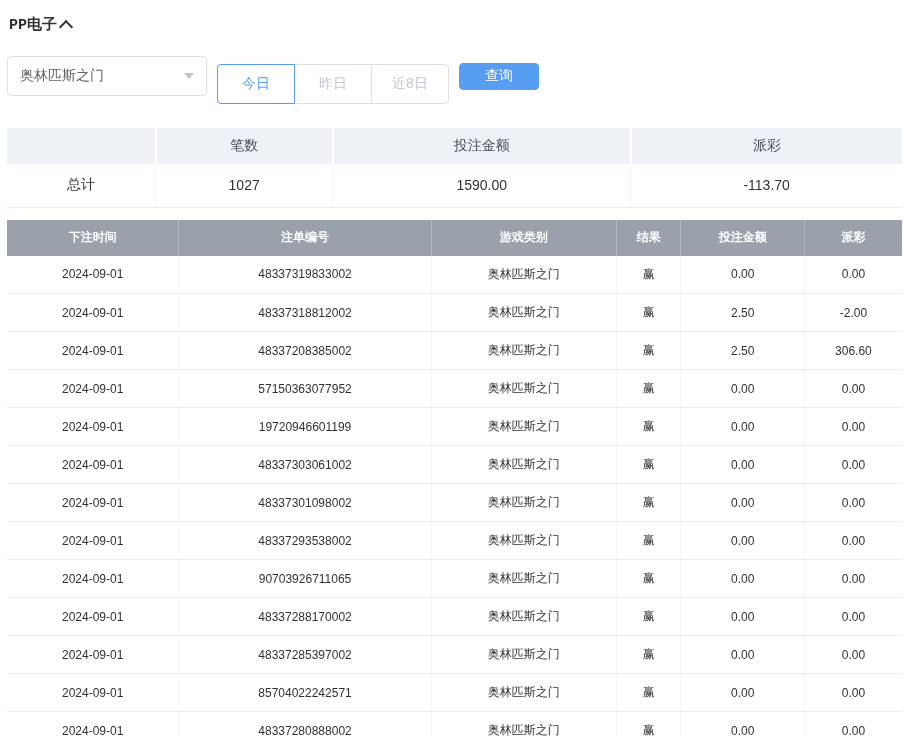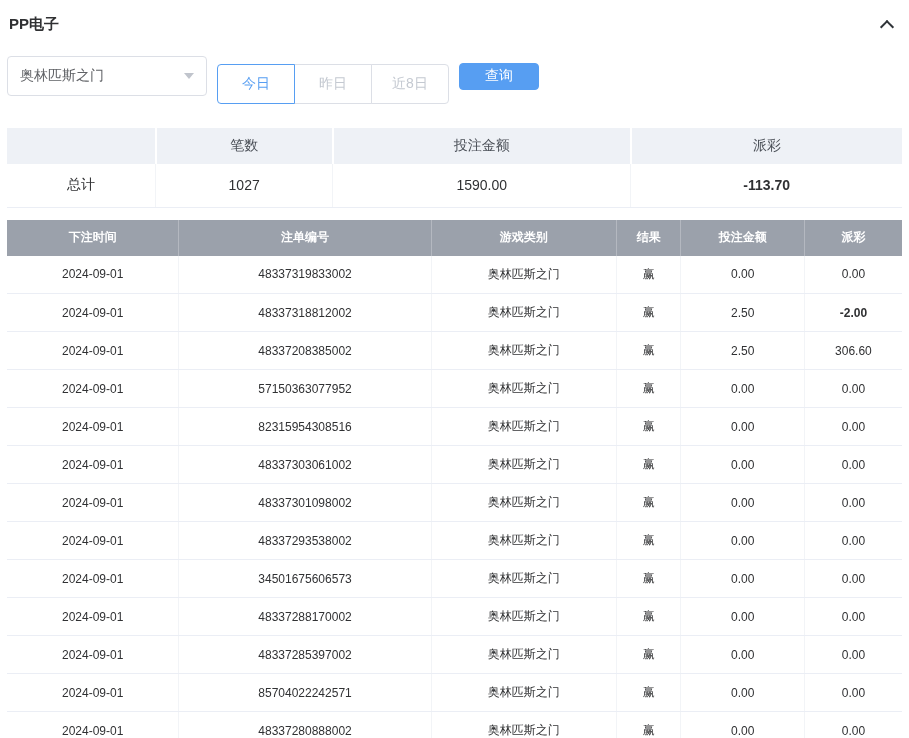--- a/index.html
+++ b/index.html
@@ -6,23 +6,23 @@
   html, body { width: 909px; height: 738px; overflow: hidden; }
   body {
     font-family: "Liberation Sans", "DejaVu Sans", sans-serif;
     background: #ffffff;
     padding: 10px 7px 0 7px;
     color: #303133;
   }
   .title-row {
     display: flex;
     align-items: center;
-    justify-content: space-between;
     height: 28px;
     padding: 0 6px 0 2px;
+    font-family: Liberation Mono, monospace;
   }
   .title { font-size: 15px; font-weight: 700; color: #303133; }
   .chevron { cursor: pointer; padding: 4px; }
   .chevron span {
     display: block;
     width: 10px; height: 10px;
     border-top: 2px solid #2f3338;
     border-right: 2px solid #2f3338;
     transform: rotate(-45deg);
     margin-top: 5px;
@@ -124,21 +124,21 @@
   }
   .records thead th + th { border-left: 1px solid rgba(255,255,255,0.25); }
   .records tbody td {
     height: 38px;
     text-align: center;
     color: #303133;
     border-bottom: 1px solid #ebeef5;
     background: #fff;
   }
   .records tbody td + td { border-left: 1px solid #f2f4f7; }
-  .neg { color: #f56c6c; font-weight: bold; }
+  .neg { color: #f56c6c; }
 </style>
 </head>
 <body>
 
 <div class="title-row">
   <div class="title">PP电子</div>
   <div class="chevron">
       <span></span>
     </div>
 </div>
@@ -228,21 +228,21 @@
       <tr>
         <td>2024-09-01</td>
         <td>57150363077952</td>
         <td>奥林匹斯之门</td>
         <td>赢</td>
         <td>0.00</td>
         <td>0.00</td>
       </tr>
       <tr>
         <td>2024-09-01</td>
-        <td>82315954308516</td>
+        <td>19720946601199</td>
         <td>奥林匹斯之门</td>
         <td>赢</td>
         <td>0.00</td>
         <td>0.00</td>
       </tr>
       <tr>
         <td>2024-09-01</td>
         <td>48337303061002</td>
         <td>奥林匹斯之门</td>
         <td>赢</td>
@@ -260,21 +260,21 @@
       <tr>
         <td>2024-09-01</td>
         <td>48337293538002</td>
         <td>奥林匹斯之门</td>
         <td>赢</td>
         <td>0.00</td>
         <td>0.00</td>
       </tr>
       <tr>
         <td>2024-09-01</td>
-        <td>34501675606573</td>
+        <td>90703926711065</td>
         <td>奥林匹斯之门</td>
         <td>赢</td>
         <td>0.00</td>
         <td>0.00</td>
       </tr>
       <tr>
         <td>2024-09-01</td>
         <td>48337288170002</td>
         <td>奥林匹斯之门</td>
         <td>赢</td>

